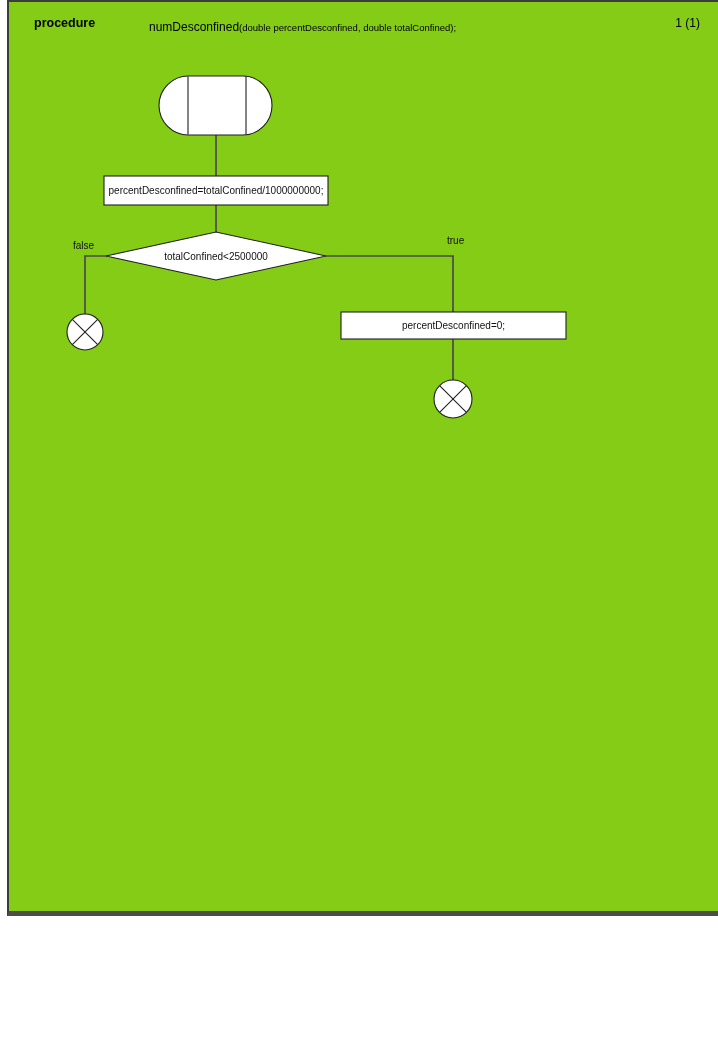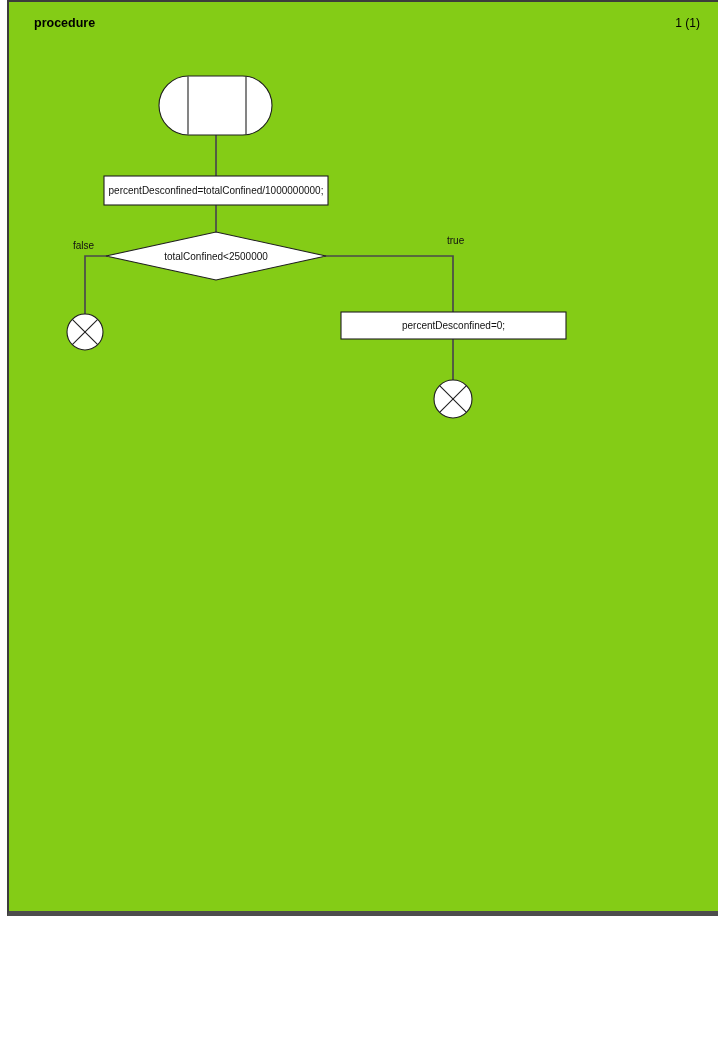--- a/index.html
+++ b/index.html
@@ -68,20 +68,23 @@
     stroke: none;
   }
 </style>
 </head>
 <body>
 
 <div class="page">
 
   <div class="hdr-kind">procedure</div>
 
+  <div class="hdr-sig">
+    <span class="sig-name">numDesconfined</span><span class="sig-params">(double percentDesconfined, double totalConfined);</span>
+  </div>
 
   <div class="hdr-pagenum">1 (1)</div>
 
   <svg class="flow" width="718" height="1047" viewBox="0 0 718 1047">
 
     <g stroke="#4a4a4a">
       <line class="connector" x1="207" y1="131" x2="207" y2="175"></line>
       <line class="connector" x1="207" y1="202" x2="207" y2="232"></line>
       <polyline class="connector" points="99,254 76,254 76,313"></polyline>
       <polyline class="connector" points="315,254 444,254 444,312"></polyline>

